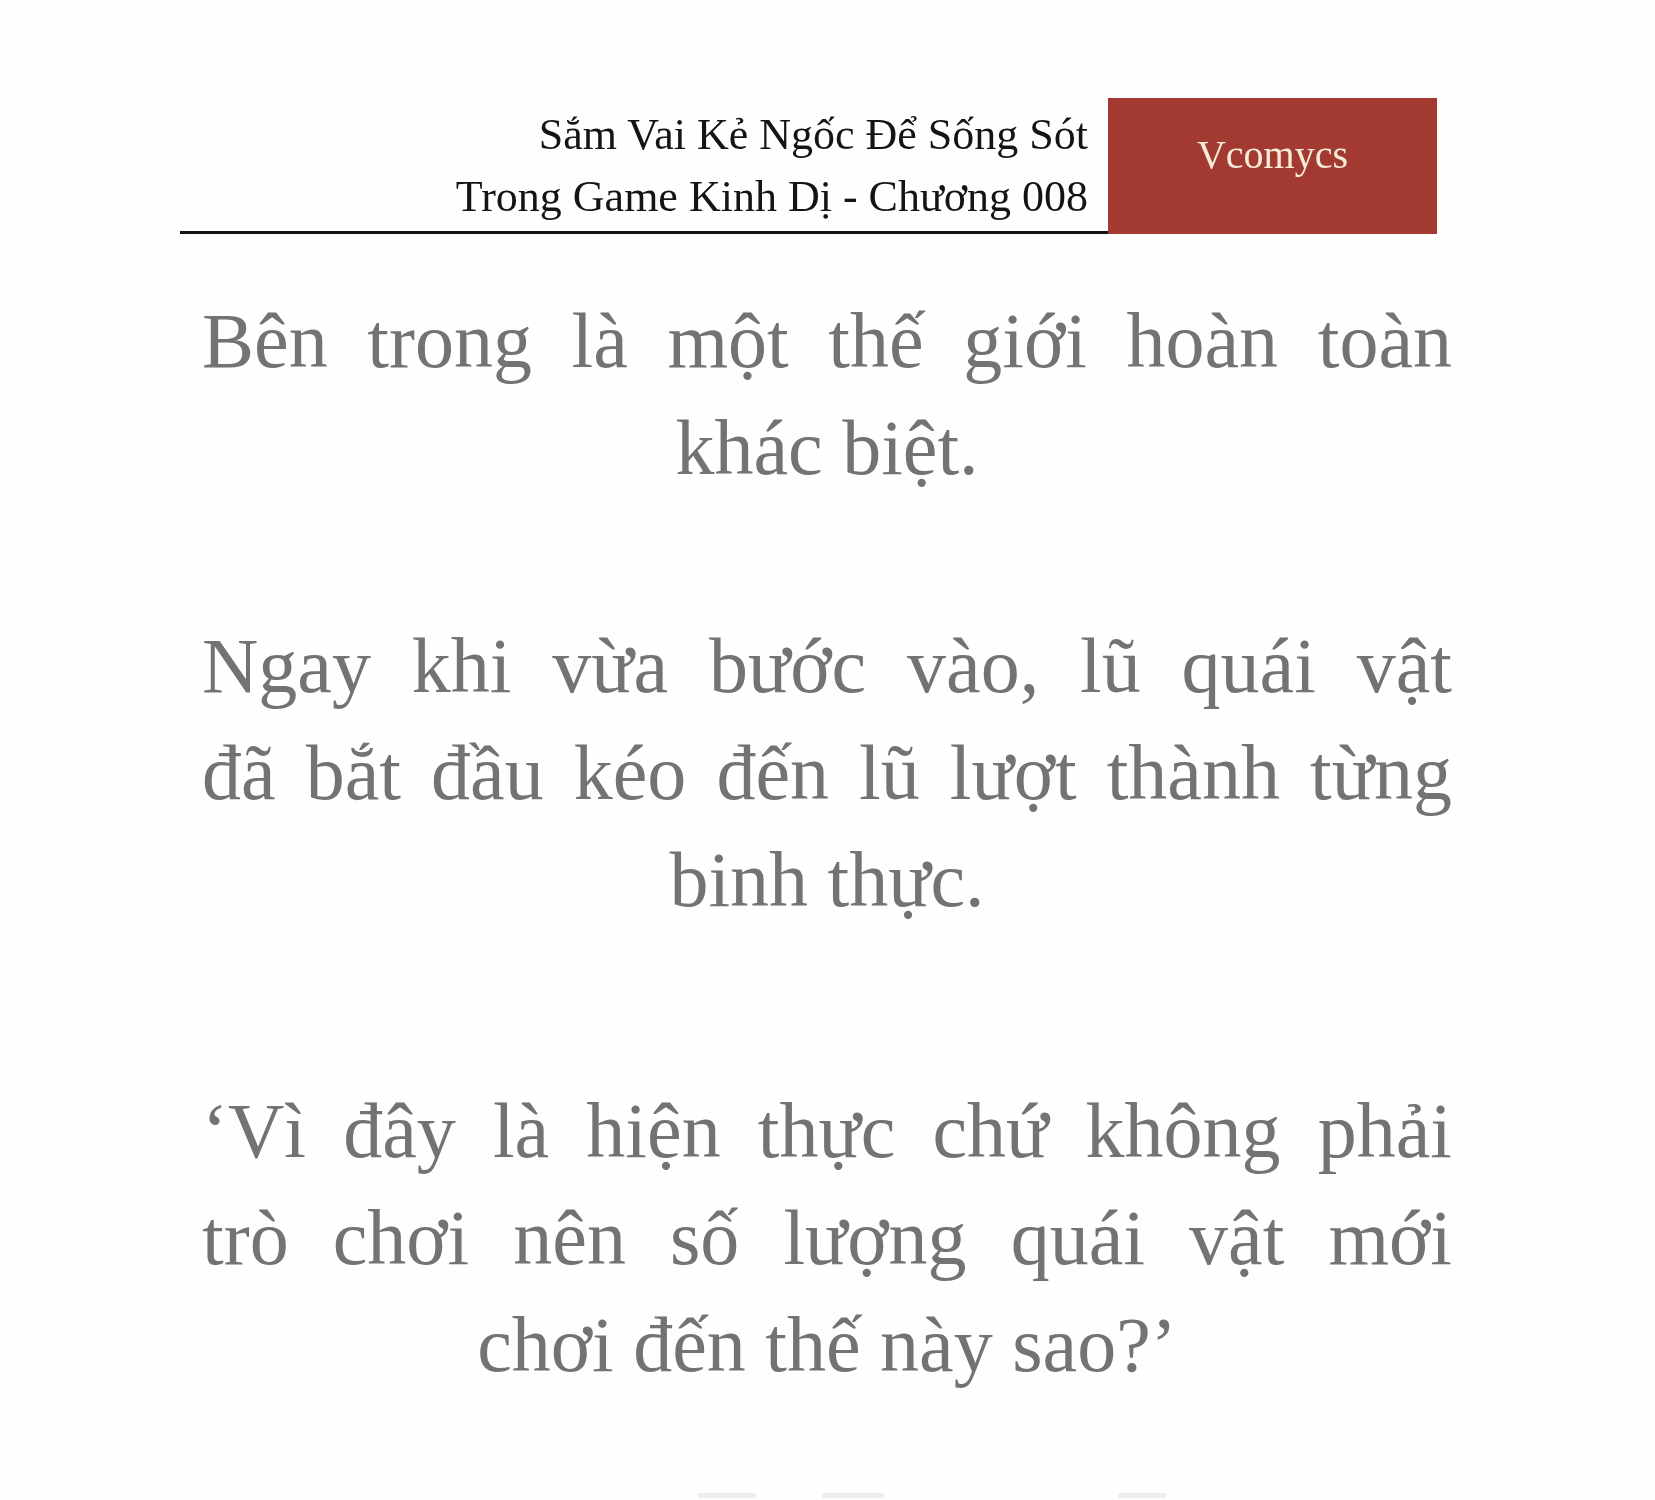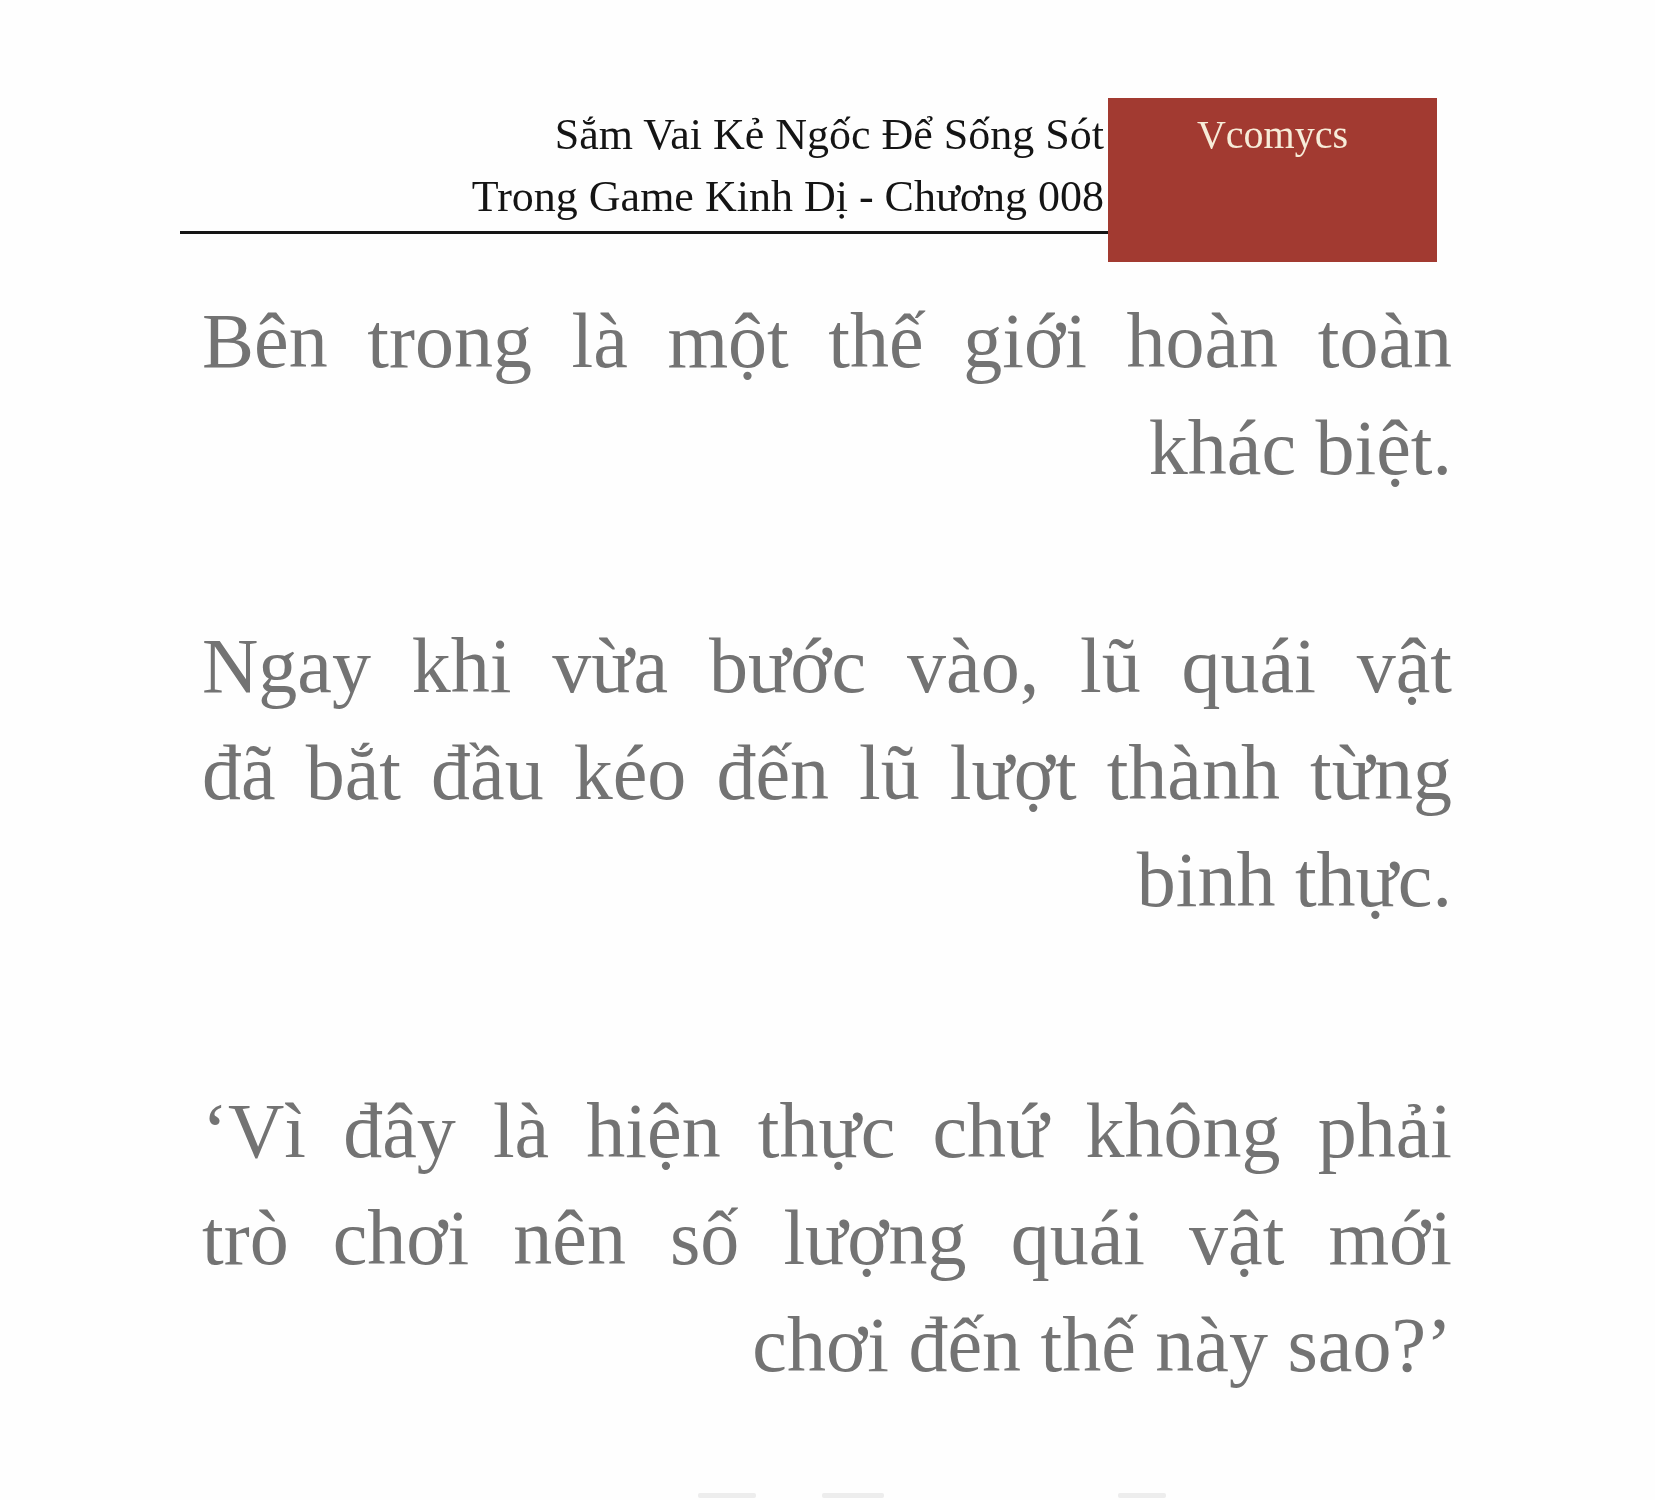--- a/index.html
+++ b/index.html
@@ -13,21 +13,21 @@
     height: 1500px;
     background: #fefefe;
     overflow: hidden;
     font-family: "Liberation Serif", "DejaVu Serif", serif;
     color: #0f0f0f;
   }
 
   
   .header-title {
     position: absolute;
-    left: 16px;
+    left: 0;
     top: 104px;
     width: 1088px;
     text-align: right;
     font-size: 44px;
     line-height: 62px;
     color: #141414;
     white-space: nowrap;
   }
   .header-divider {
     position: absolute;
@@ -35,44 +35,44 @@
     top: 231px;
     width: 1257px;
     height: 3px;
     background: #151515;
   }
   .brand-box {
     position: absolute;
     left: 1108px;
     top: 98px;
     width: 329px;
-    height: 164px;
+    height: 136px;
     background: #a23a31;
     color: #f7ecd9;
     text-align: center;
     font-size: 40px;
     line-height: 53px;
-    padding-top: 10px;
+    padding-top: 30px;
     box-sizing: border-box;
     white-space: nowrap;
   }
 
   
   .body-text {
     position: absolute;
     left: 202px;
     width: 1250px;
     font-size: 78px;
     line-height: 107px;
     color: #737373;
   }
   .p1 { top: 287px; }
   .p2 { top: 612px; }
   .p3 { top: 1077px; }
-  .line { text-align: right; }
+  .line { text-align: center; }
   .line.j {
     text-align: justify;
     text-align-last: justify;
   }
 
   
   .remnant {
     position: absolute;
     height: 5px;
     background: #ededed;

